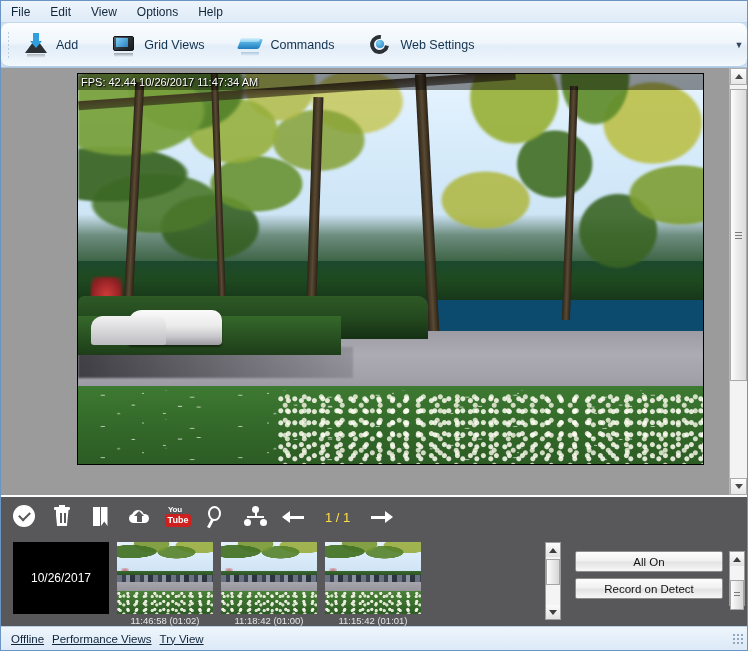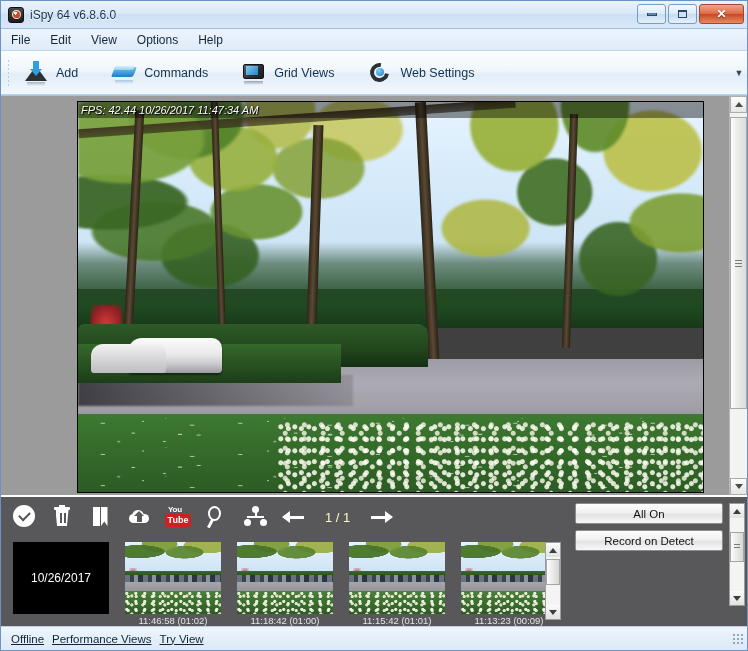--- a/index.html
+++ b/index.html
@@ -77,20 +77,21 @@
   .menubar .mi { font-size: 12px; color: #12263b; }
 
   
   .toolbar {
     height: 44px; flex: 0 0 44px;
     display: flex; align-items: center;
     padding-left: 22px;
     background: linear-gradient(to bottom,#fbfdff 0%,#f0f6fc 45%,#e2edf8 55%,#f2f8fd 100%);
     border-bottom: 1px solid #b9d0e6;
     position: relative;
+    border-radius: 8px;
   }
   .tb-item { display: flex; align-items: center; gap: 7px; margin-right: 33px; }
   .tb-label { font-size: 12.5px; color: #11324f; white-space: nowrap; }
   .tb-ico { width: 26px; height: 26px; position: relative; }
 
   
   .ico-add .tri {
     position:absolute; left:2px; bottom:5px;
     width:0;height:0;border-left:11px solid transparent;border-right:11px solid transparent;
     border-bottom:15px solid #2c3136;
@@ -177,22 +178,21 @@
     flex: 1 1 auto;
     background: #9b9b9b;
     overflow: hidden;
   }
   .cam-frame {
     position: absolute;
     left: 76px; top: 5px;
     width: 627px; height: 392px;
     border: 1px solid #000;
     overflow: hidden;
-    background: #404040;
-    font-style: italic;
+    background: #0c4a6e;
   }
   .cam-scene { position:absolute; inset:0; }
 
   
   .sky {
     position:absolute; left:0; top:0; width:100%; height:48%;
     background: linear-gradient(to bottom, #e8f4ff 0%, #d8ecfb 35%, #cfe6f7 70%, #c9e0f2 100%);
   }
   
   .treeline {
@@ -355,21 +355,21 @@
     position: relative;
     border-top: 2px solid #ffffff;
   }
   .media-left { flex: 1 1 auto; display:flex; flex-direction: column; min-width: 0; }
   .mb-tools {
     height: 40px; flex: 0 0 40px;
     display: flex; align-items: center; gap: 14px;
     padding-left: 12px;
   }
   .mb-ico { width: 24px; height: 24px; position: relative; cursor: pointer; }
-  .mb-pagenum { color: #fef9c3; font-size: 13px; margin: 0 4px; }
+  .mb-pagenum { color: #fde047; font-size: 13px; margin: 0 4px; }
 
   
   .i-check { width:22px;height:22px;border-radius:50%;background:#fff; display:flex;align-items:center;justify-content:center;}
   .i-check::after { content:""; display:block; width:9px;height:5px;border-left:2.5px solid #58585a;border-bottom:2.5px solid #58585a;transform:rotate(-45deg) translate(1px,-1px);}
   .i-trash .lid { position:absolute;left:3px;top:2px;width:16px;height:2.5px;background:#fff;border-radius:1px;}
   .i-trash .hnd { position:absolute;left:8px;top:0px;width:6px;height:2px;background:#fff;}
   .i-trash .can { position:absolute;left:4.5px;top:5px;width:13px;height:16px;background:#fff;
       clip-path: polygon(0 0,100% 0,88% 100%,12% 100%);}
   .i-trash .s1,.i-trash .s2 { position:absolute;top:8px;width:1.6px;height:10px;background:#58585a;}
   .i-trash .s1{left:9px;} .i-trash .s2{left:13px;}
@@ -393,21 +393,21 @@
   .i-share .stem{position:absolute;left:11.5px;top:7px;width:2px;height:5px;background:#fff;}
   .i-arrow { width:26px; }
   .i-arrow .shaft{position:absolute;top:11px;left:3px;width:20px;height:2.5px;background:#fff;}
   .i-arrow.left .head{position:absolute;left:1px;top:6px;width:0;height:0;border-top:6.5px solid transparent;border-bottom:6.5px solid transparent;border-right:8px solid #fff;}
   .i-arrow.right .head{position:absolute;right:1px;top:6px;width:0;height:0;border-top:6.5px solid transparent;border-bottom:6.5px solid transparent;border-left:8px solid #fff;}
 
   
   .thumbstrip {
     flex: 1 1 auto;
     display: flex; align-items: flex-start;
-    padding: 5px 0 0 12px; gap: 16px;
+    padding: 5px 0 0 12px; gap: 8px;
     position: relative; overflow: hidden;
   }
   .thumb { width: 96px; flex: 0 0 96px; position: relative; }
   .thumb .pic {
     width: 96px; height: 72px; overflow: hidden; position: relative;
     background:#000; border:0;
   }
   .thumb .cap {
     color: #e6e6e6; font-size: 9.5px; text-align:center;
     margin-top: 1px; white-space: nowrap; overflow:hidden;
@@ -455,21 +455,21 @@
     display:flex;align-items:center;justify-content:center;}
   .ts-track{flex:1 1 auto;width:14px;background:#f4f4f4;position:relative;}
   .ts-thumb{position:absolute;left:0;top:2px;width:14px;height:26px;
     background:linear-gradient(to right,#fdfdfd,#e9e9e9 50%,#d6d6d6);border:1px solid #a5a5a5;}
   .ts-arrow-up{width:0;height:0;border-left:4px solid transparent;border-right:4px solid transparent;border-bottom:5px solid #3d3d3d;}
   .ts-arrow-dn{width:0;height:0;border-left:4px solid transparent;border-right:4px solid transparent;border-top:5px solid #3d3d3d;}
 
   
   .media-right {
     flex: 0 0 178px;
-    display: flex; padding: 6px 2px 20px 6px;
+    display: flex; padding: 6px 2px 20px 6px; margin-top: 48px;
   }
   .ctrl-buttons { flex: 1 1 auto; display:flex; flex-direction:column; gap: 6px; padding-right: 6px; }
   .ctrl-btn {
     height: 21px;
     background: linear-gradient(to bottom,#fdfdfd 0%,#f0f0f0 48%,#e2e2e2 52%,#f7f7f7 100%);
     border: 1px solid #8c8c8c;
     border-radius: 2px;
     font-size: 11.5px; color: #111;
     display:flex;align-items:center;justify-content:center;
     font-family: "Liberation Sans", sans-serif;
@@ -501,37 +501,20 @@
     margin-left: auto; margin-right: 3px; width: 12px; height: 12px;
     background-image: radial-gradient(#8fa8c0 1px, transparent 1px);
     background-size: 4px 4px; background-position: right bottom;
   }
 </style>
 </head>
 <body>
 
 <div class="window">
 
-  <div class="titlebar">
-    <div class="app-icon">
-      <div class="eye"></div>
-    </div>
-    <div class="title-text">iSpy 64 v6.8.6.0</div>
-    <div class="wctrls">
-      <div class="wbtn">
-        <div class="min-bar"></div>
-      </div>
-      <div class="wbtn">
-        <div class="max-box"></div>
-      </div>
-      <div class="wbtn close">
-        <span class="gl">✕</span>
-      </div>
-    </div>
-  </div>
 
   <div class="menubar">
     <div class="mi">File</div>
     <div class="mi">Edit</div>
     <div class="mi">View</div>
     <div class="mi">Options</div>
     <div class="mi">Help</div>
   </div>
 
   <div class="toolbar">
@@ -542,35 +525,35 @@
         <div class="tri"></div>
           <div class="arr"></div>
           <div class="arrh"></div>
           <div class="refl"></div>
       </div>
       <span class="tb-label">Add</span>
     </div>
 
 
     <div class="tb-item">
+      <div class="tb-ico ico-grid">
+        <div class="mon"></div>
+          <div class="scr"></div>
+          <div class="refl"></div>
+      </div>
+      <span class="tb-label">Grid Views</span>
+    </div>
+
+    <div class="tb-item">
       <div class="tb-ico ico-cmd">
         <div class="flag"></div>
           <div class="flag2"></div>
           <div class="refl"></div>
       </div>
       <span class="tb-label">Commands</span>
-    </div>
-
-    <div class="tb-item">
-      <div class="tb-ico ico-grid">
-        <div class="mon"></div>
-          <div class="scr"></div>
-          <div class="refl"></div>
-      </div>
-      <span class="tb-label">Grid Views</span>
     </div>
 
     <div class="tb-item">
       <div class="tb-ico ico-web">
         <div class="ring"></div>
           <div class="dot"></div>
       </div>
       <span class="tb-label">Web Settings</span>
     </div>
 
@@ -727,35 +710,20 @@
               <div class="m-band"></div>
                 <div class="m-cars"></div>
                 <div class="m-pave"></div>
               <div class="m-lawn"></div>
                 <div class="m-fl"></div>
             </div>
           </div>
           <div class="cap">11:15:42 (01:01)</div>
         </div>
 
-        <div class="thumb">
-          <div class="pic">
-            <div class="mini">
-              <div class="m-sky"></div>
-                <div class="m-tree"></div>
-                <div class="m-red"></div>
-              <div class="m-band"></div>
-                <div class="m-cars"></div>
-                <div class="m-pave"></div>
-              <div class="m-lawn"></div>
-                <div class="m-fl"></div>
-            </div>
-          </div>
-          <div class="cap">11:13:23 (00:09)</div>
-        </div>
 
         <div class="ts-scroll">
           <div class="ts-btn">
             <div class="ts-arrow-up"></div>
           </div>
           <div class="ts-track">
             <div class="ts-thumb"></div>
           </div>
           <div class="ts-btn">
             <div class="ts-arrow-dn"></div>

